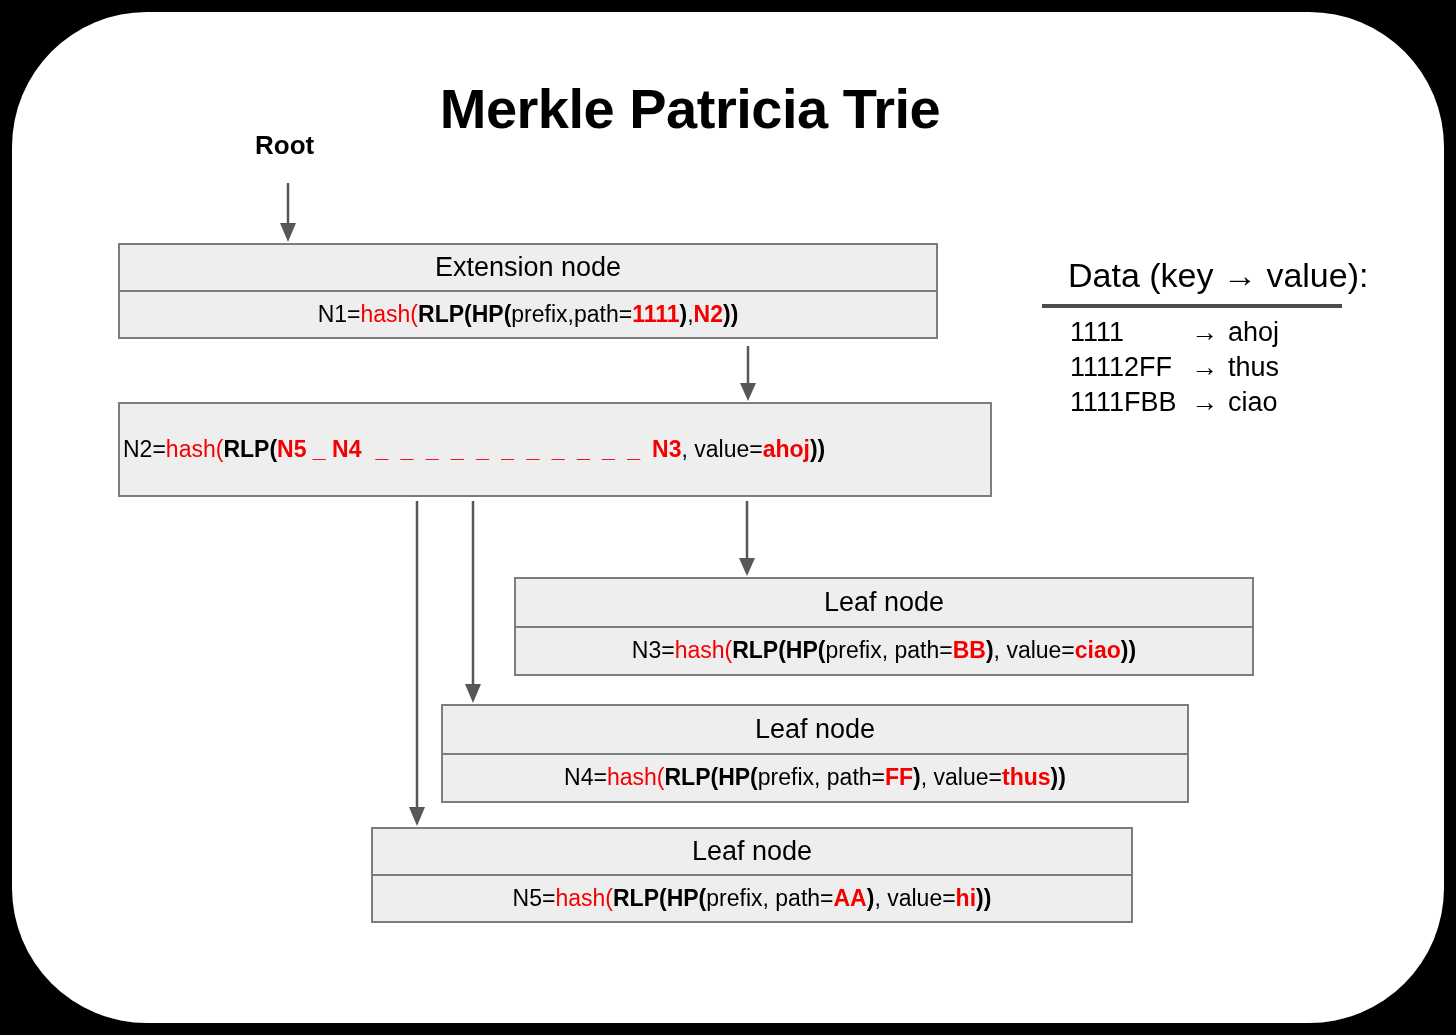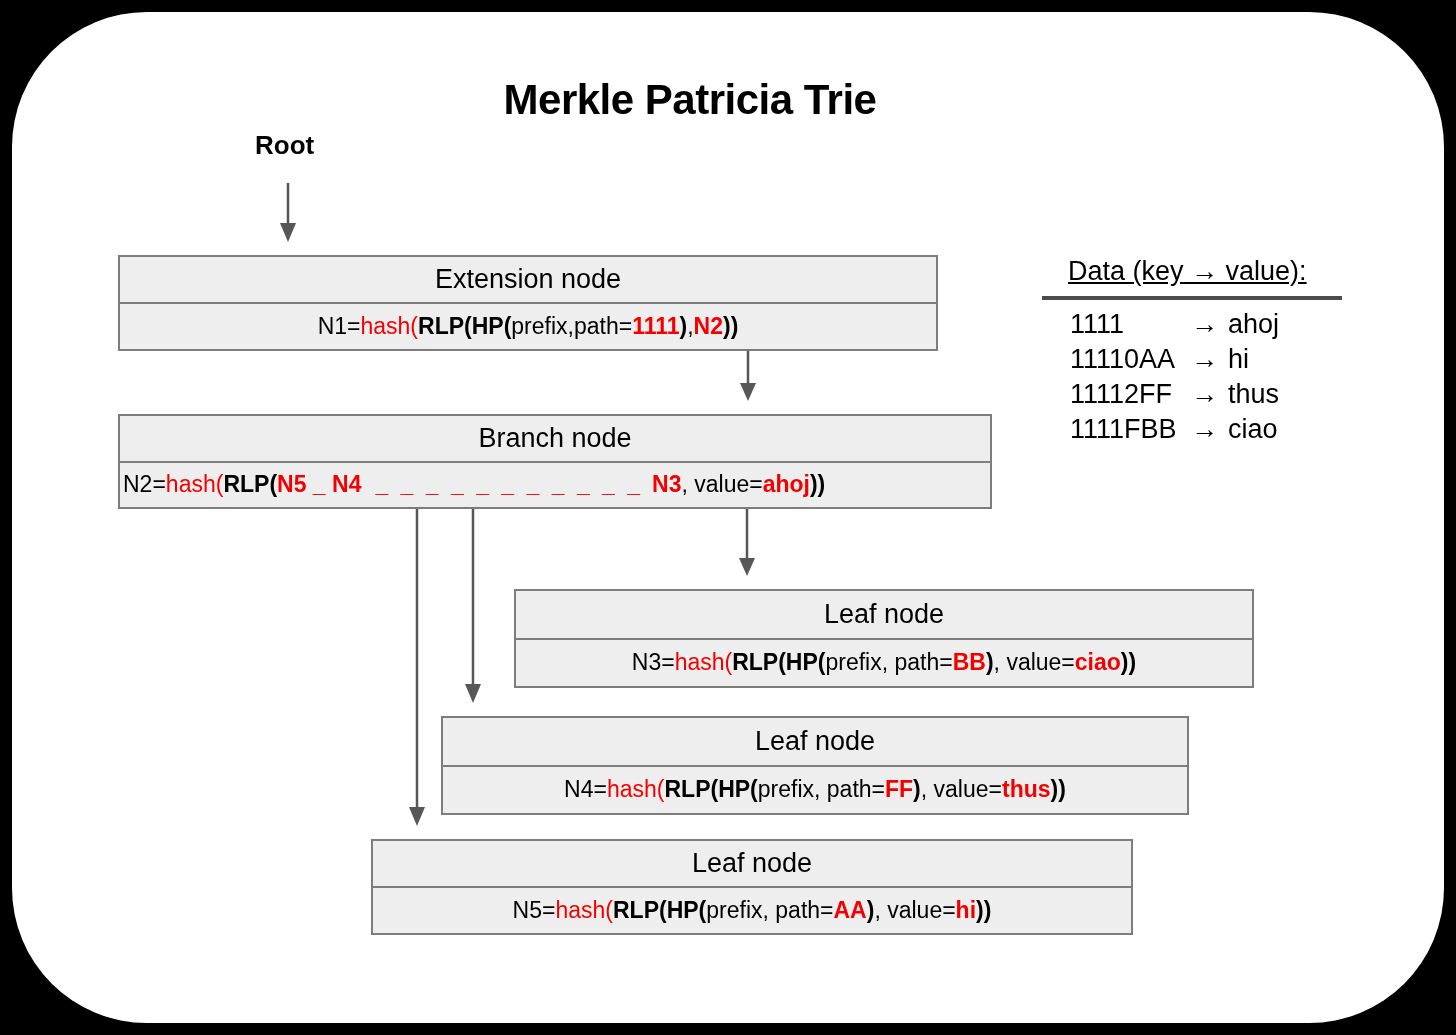--- a/index.html
+++ b/index.html
@@ -8,30 +8,30 @@
     font-family:"Liberation Sans","DejaVu Sans",sans-serif;
   }
   .card{
     position:absolute;left:12px;top:12px;right:12px;bottom:12px;
     background:#ffffff;border-radius:135px;
   }
   .layer{position:absolute;left:0;top:0;width:1456px;height:1035px;}
 
   .title{
     position:absolute;left:690px;top:76px;transform:translateX(-50%);
-    font-size:42px;font-weight:700;color:#000;letter-spacing:-0.5px;white-space:nowrap;
+    font-size:56px;font-weight:700;color:#000;letter-spacing:-0.5px;white-space:nowrap;
   }
   .root-label{
     position:absolute;left:255px;top:130px;
     font-size:26px;font-weight:700;color:#000;
   }
 
   .node{
     position:absolute;display:flex;flex-direction:column;
-    background:#eeeeee;border:2px solid #7d7d7d;box-sizing:border-box;margin-top:12px;
+    background:#eeeeee;border:2px solid #7d7d7d;box-sizing:border-box;
   }
   .node-header{
     flex:1;display:flex;align-items:center;justify-content:center;
     border-bottom:2px solid #7d7d7d;font-size:27px;color:#000;
   }
   .node-body{
     flex:1;display:flex;align-items:center;justify-content:center;
     font-size:23px;color:#000;white-space:nowrap;
   }
   .node.ext   {left:118px;top:243px;width:820px;height:96px;}
@@ -43,23 +43,22 @@
 
   
   .sk{color:#000;font-weight:400;}
   .sr{color:#f50000;font-weight:400;}
   .sb{color:#000;font-weight:700;}
   .sR{color:#f50000;font-weight:700;}
   .sd{color:#f50000;font-weight:700;word-spacing:6px;margin:0 12px 0 14px;}
 
   .data-panel{position:absolute;left:1042px;top:256px;width:300px;}
   .data-heading{
-    font-size:27px;color:#000;padding:0 0 9px 26px;white-space:nowrap;
+    font-size:34px;color:#000;padding:0 0 9px 26px;white-space:nowrap;
     border-bottom:4px solid #4c4c4c;
-    text-decoration:underline;
   }
   .data-rows{margin-top:7px;padding-left:28px;}
   .data-row{font-size:27px;color:#000;line-height:35px;white-space:nowrap;}
   .data-key{display:inline-block;min-width:121px;}
   .arrow-glyph{display:inline-block;margin-right:10px;}
 </style>
 </head>
 <body>
 
 <div class="stage">
@@ -102,21 +101,20 @@
         <span class="sk">prefix,path=</span>
         <span class="sR">1111</span>
         <span class="sb">)</span>
         <span class="sk">, </span>
         <span class="sR">N2</span>
         <span class="sb">))</span>
       </div>
   </div>
 
   <div class="node branch">
-    <div class="node-header">Branch node</div>
     <div class="node-body">
         <span class="sk">N2=</span>
         <span class="sr">hash(</span>
         <span class="sb">RLP(</span>
         <span class="sR">N5 _ N4</span>
         <span class="sd">_ _ _ _ _ _ _ _ _ _ _</span>
         <span class="sR">N3</span>
         <span class="sk">, value=</span>
         <span class="sR">ahoj</span>
         <span class="sb">))</span>
@@ -165,18 +163,17 @@
         <span class="sk">, value=</span>
         <span class="sR">hi</span>
         <span class="sb">))</span>
       </div>
   </div>
 
   <div class="data-panel">
     <div class="data-heading">Data (key → value):</div>
     <div class="data-rows" data-rows="data_panel.rows">
         <div class="data-row"><span class="data-key">1111</span><span class="arrow-glyph">→</span><span>ahoj</span></div>
-        <div class="data-row"><span class="data-key">11110AA</span><span class="arrow-glyph">→</span><span>hi</span></div>
         <div class="data-row"><span class="data-key">11112FF</span><span class="arrow-glyph">→</span><span>thus</span></div>
         <div class="data-row"><span class="data-key">1111FBB</span><span class="arrow-glyph">→</span><span>ciao</span></div>
       </div>
   </div>
 </div>
 
 </body></html>

